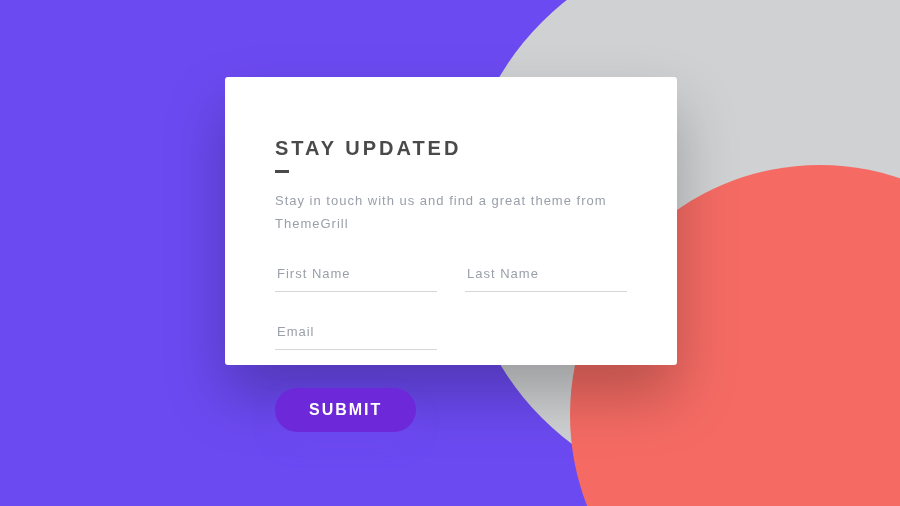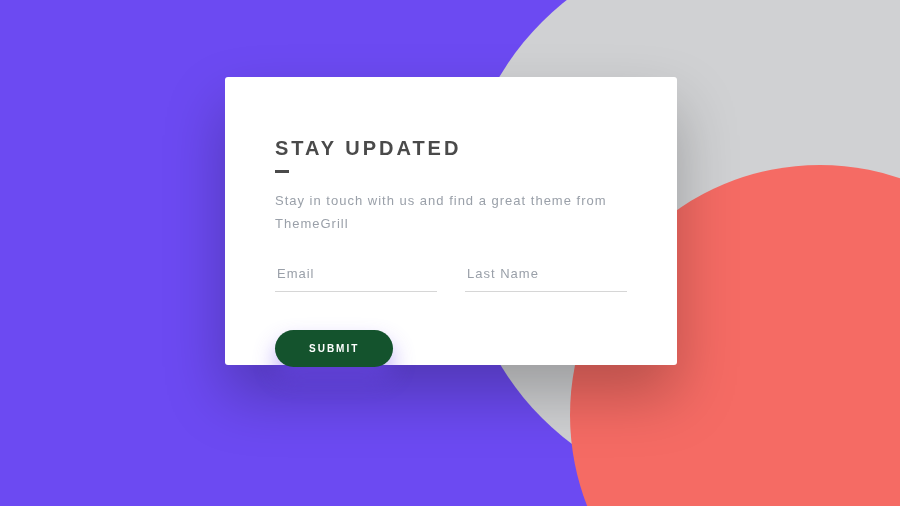--- a/index.html
+++ b/index.html
@@ -84,46 +84,49 @@
       letter-spacing: 1px;
       color: #4a4a4a;
       outline: none;
       background: transparent;
     }
     .field input::placeholder {
       color: #9aa0a9;
       opacity: 1;
     }
     .submit-btn {
-      background: #14532d;
+      background: #6d28d9;
       color: #ffffff;
       border: none;
       border-radius: 30px;
       padding: 13px 34px;
-      font-size: 10px;
+      font-size: 16px;
       font-weight: 600;
       letter-spacing: 2px;
       cursor: pointer;
       box-shadow: 0 12px 22px rgba(108,74,242,0.45);
     }
   </style>
 </head>
 <body>
 
 <div class="bg-circle-grey"></div>
 <div class="bg-circle-red"></div>
 
 <div class="card">
   <h1 class="heading">STAY UPDATED</h1>
   <div class="underline"></div>
   <p class="subtext">Stay in touch with us and find a great theme from ThemeGrill</p>
 
   <div class="fields">
     <div class="field">
-      <input type="text" placeholder="Email" style="">
+      <input type="text" placeholder="First Name" style="">
     </div>
     <div class="field">
       <input type="text" placeholder="Last Name" style="">
+    </div>
+    <div class="field">
+      <input type="text" placeholder="Email" style="">
     </div>
   </div>
 
   <button class="submit-btn">SUBMIT</button>
 </div>
 
 </body></html>

